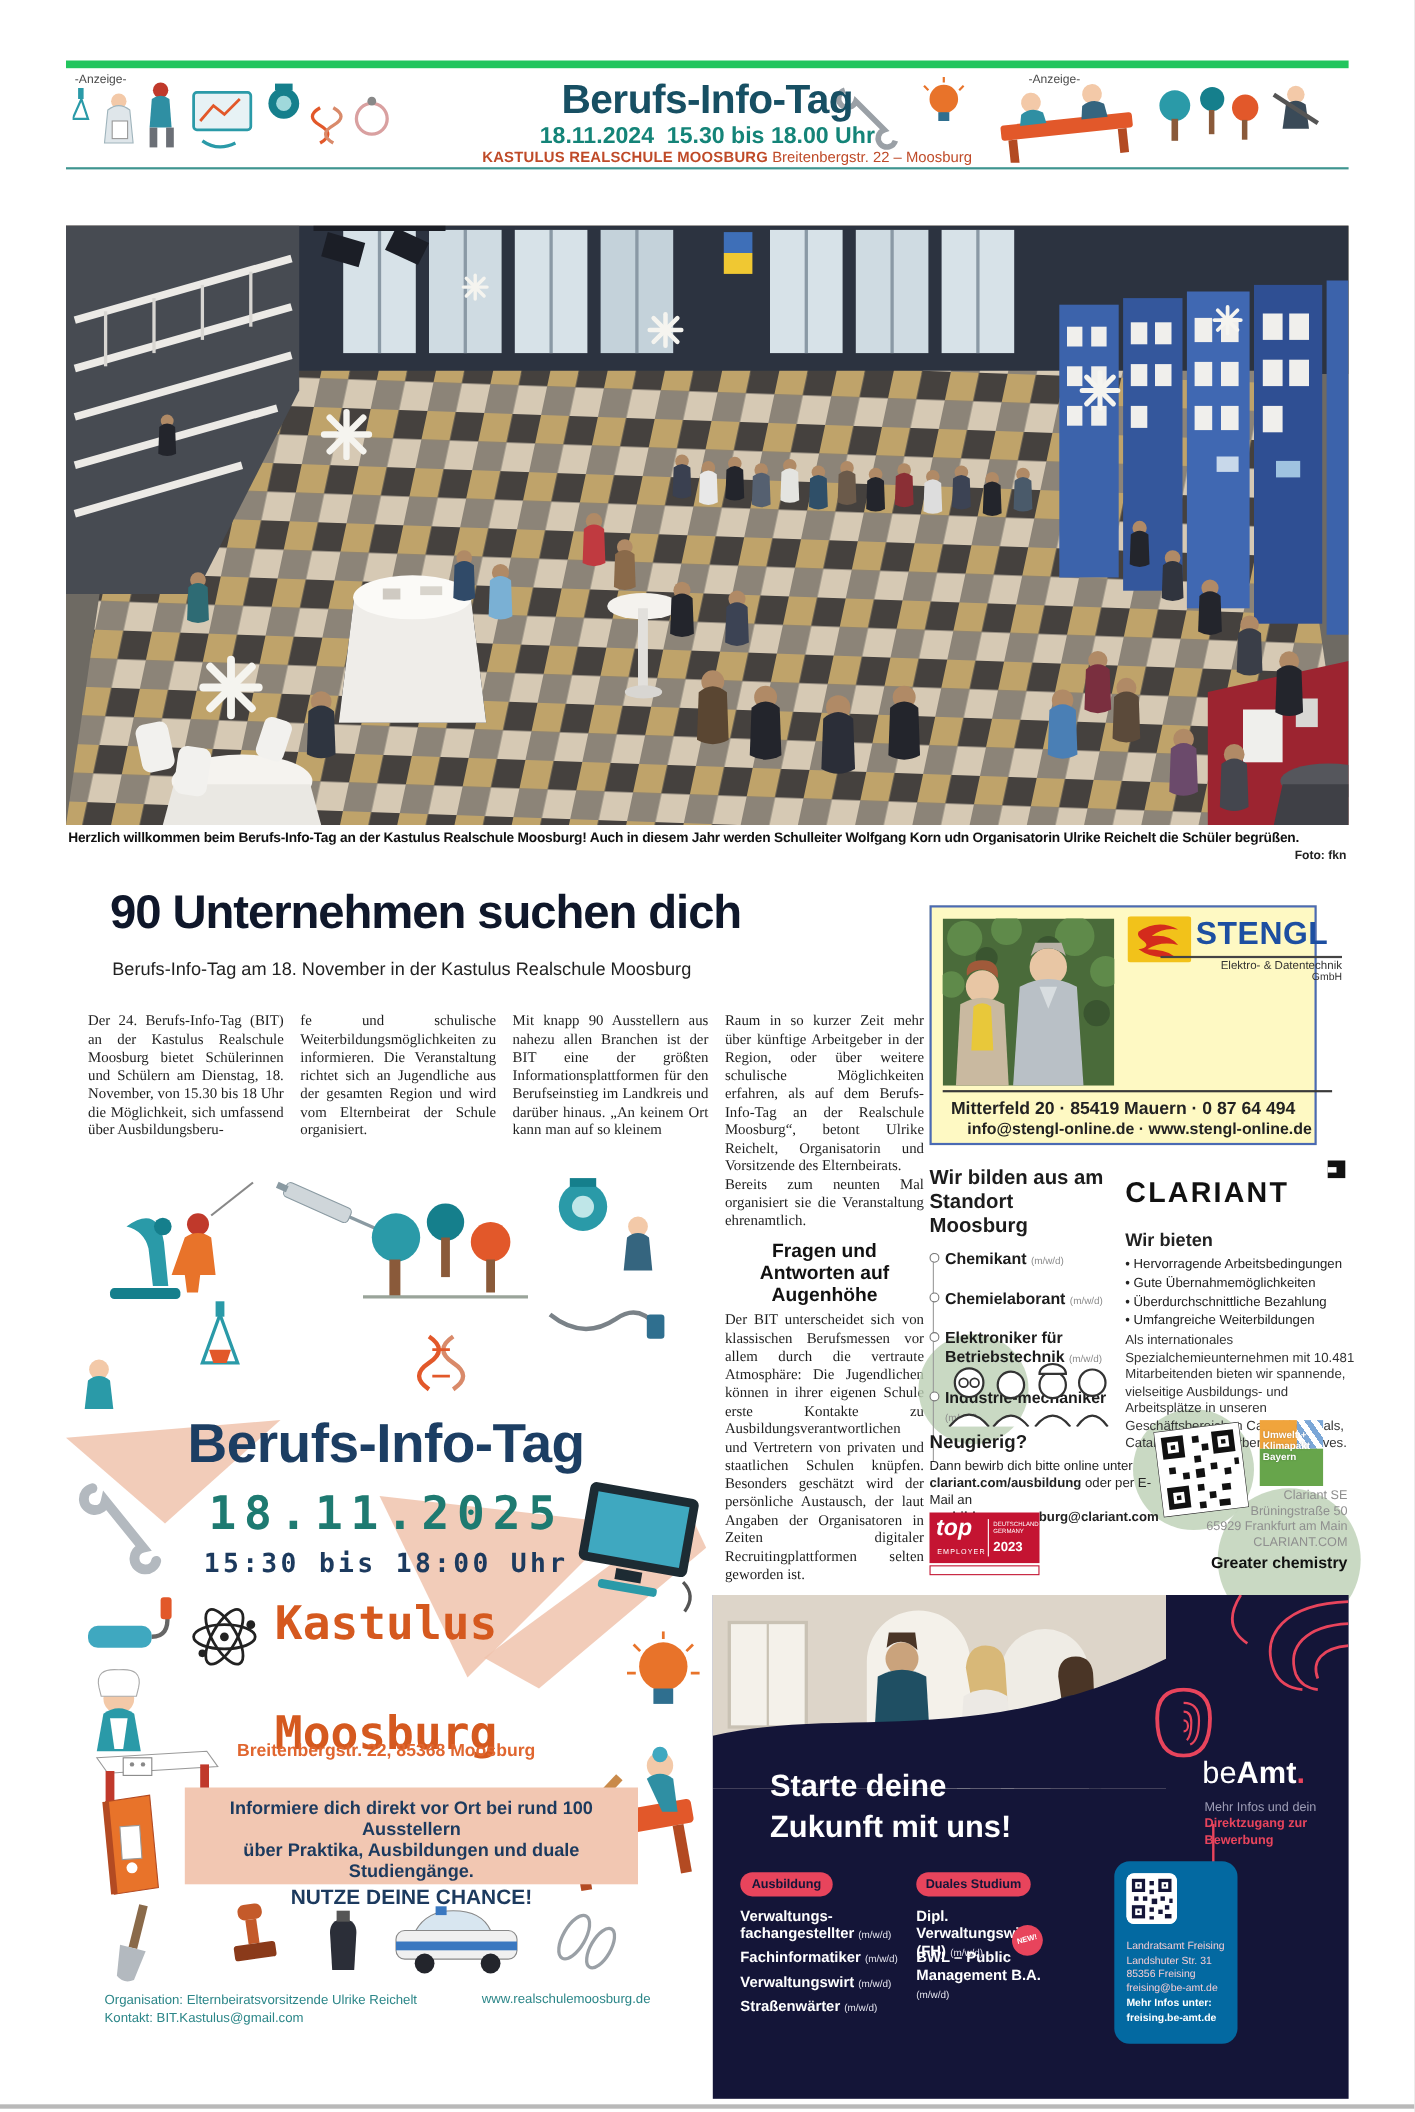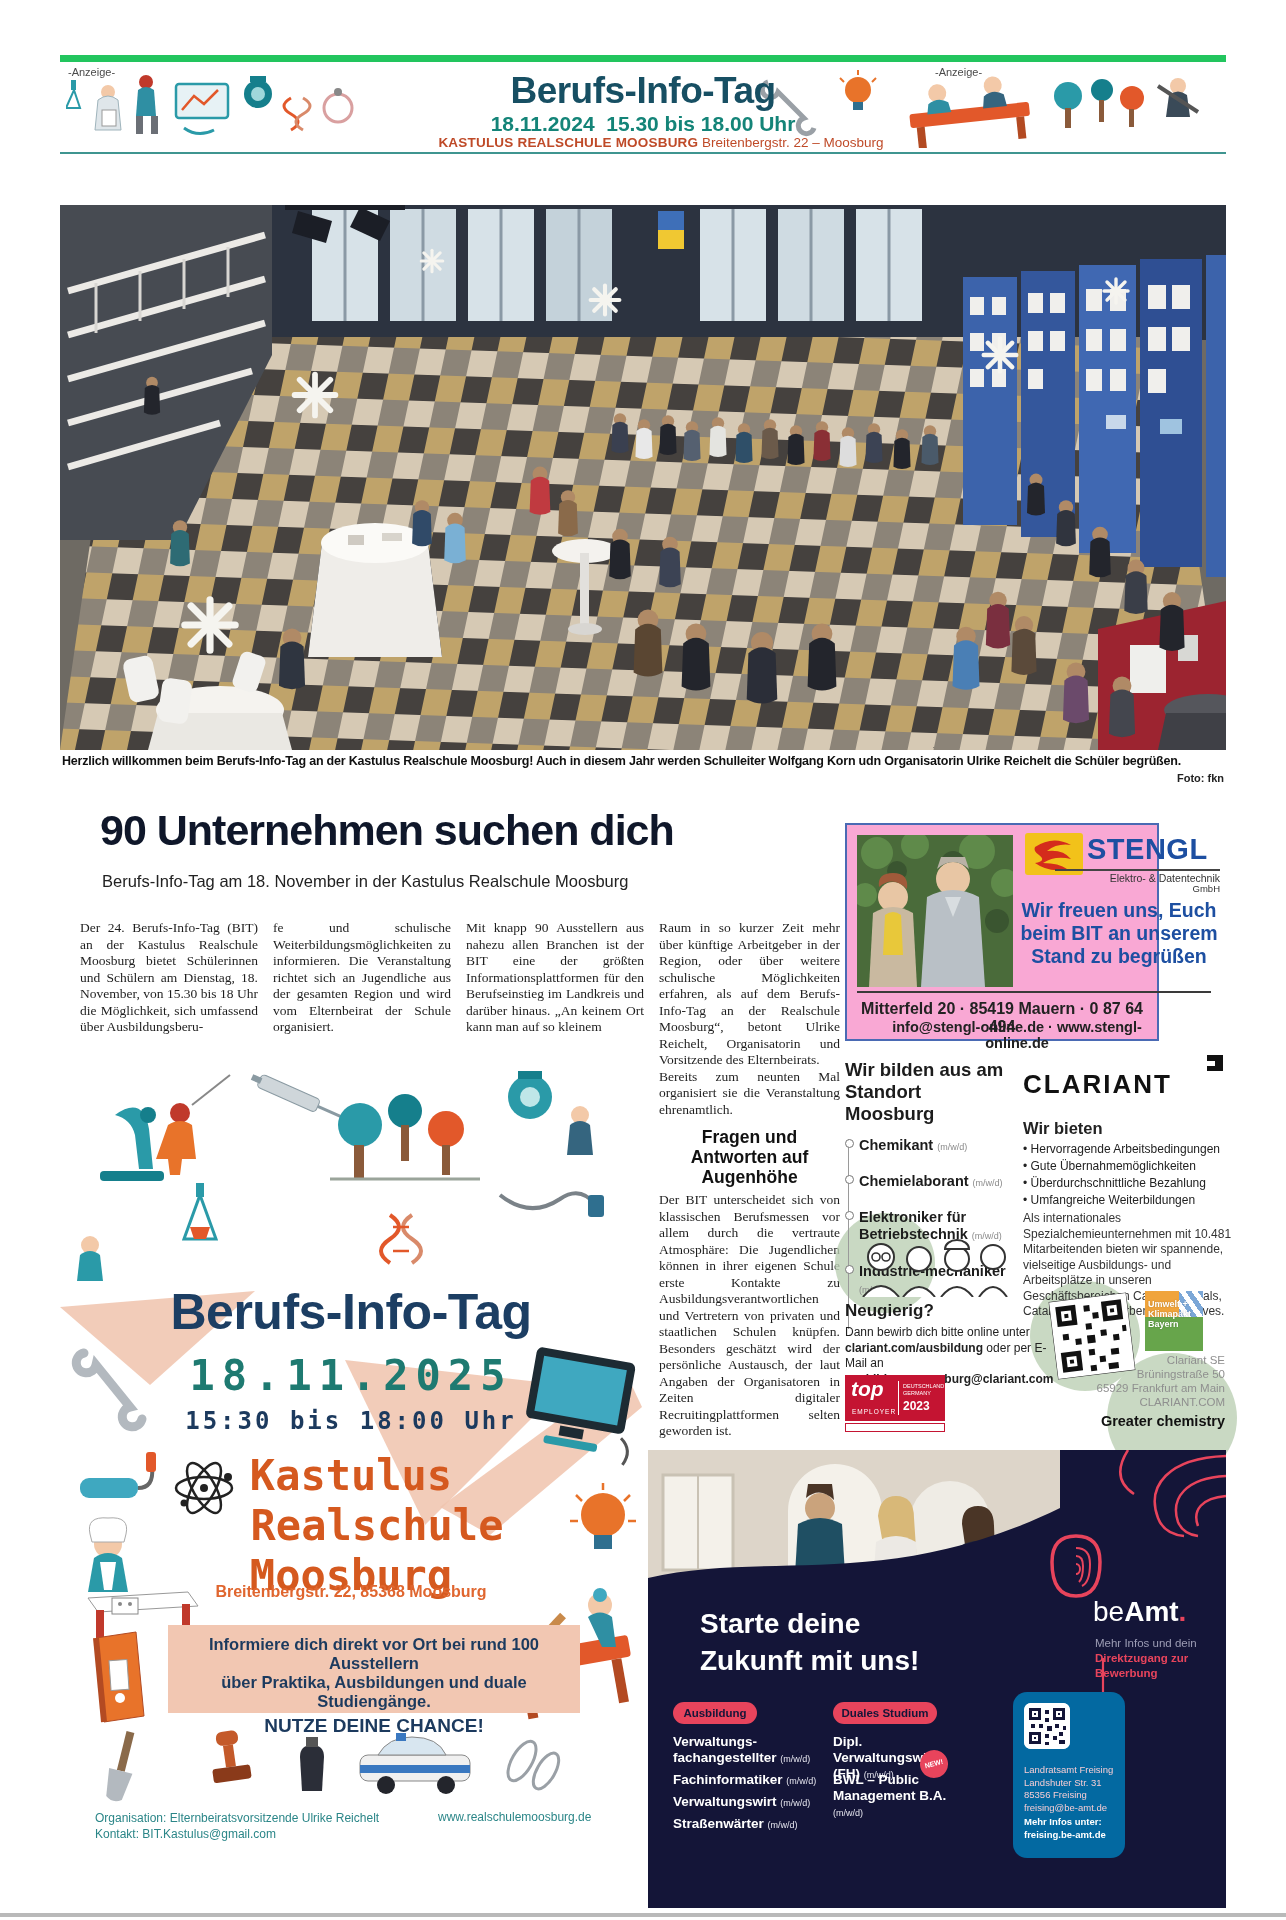--- a/index.html
+++ b/index.html
@@ -18,21 +18,21 @@
   .caption{left:62px;top:754px;width:1162px;font-size:12.5px;font-weight:bold;letter-spacing:-.2px;white-space:nowrap;overflow:hidden;color:#111;}
   .credit{left:60px;top:772px;width:1164px;text-align:right;font-size:11px;font-weight:bold;color:#222;}
   
   .headline{left:100px;top:806px;font-size:43px;font-weight:bold;letter-spacing:-1px;color:#0f172a;}
   .subheadline{left:102px;top:872px;font-size:16.5px;color:#222;}
   .bodycol{top:920px;width:178px;font-family:"Liberation Serif","DejaVu Serif",serif;font-size:13.5px;line-height:16.5px;text-align:justify;color:#1e1e1e;}
   .col4{left:659px;width:181px;}
   .col4 p{margin:0;}
   .colsubhead{font-family:"Liberation Sans",sans-serif;font-size:17.5px;line-height:20px;font-weight:bold;text-align:center;margin:9px 0 5px 0;color:#111;}
   
-  .stengl{left:845px;top:823px;width:314px;height:218px;border:2px solid #4a6ab4;background:#f9a8d4;box-sizing:border-box;}
+  .stengl{left:845px;top:823px;width:352px;height:218px;border:2px solid #4a6ab4;background:#fef9c3;box-sizing:border-box;}
   .stengl-msg{left:172px;top:74px;width:200px;text-align:center;font-size:19.5px;line-height:23px;font-weight:bold;color:#1d4fa1;}
   .stengl-div{left:10px;top:166px;width:354px;border-top:2px solid #3a3a3a;}
   .stengl-addr{left:0;top:175px;width:100%;text-align:center;font-size:16px;font-weight:bold;color:#222;}
   .stengl-cont{left:0;top:194px;width:100%;text-align:center;font-size:14.5px;font-weight:bold;color:#222;padding-left:15px;}
   .stengl-brand{left:240px;top:8px;font-size:29px;font-weight:bold;color:#1d4fa1;letter-spacing:.5px;}
   .stengl-sub{left:208px;top:44px;width:165px;text-align:right;font-size:10.5px;color:#333;border-top:2px solid #444;padding-top:1px;}
   .stengl-gmbh{left:208px;top:58px;width:165px;text-align:right;font-size:9.5px;color:#333;}
   
   .clariant{left:845px;top:1053px;width:381px;height:392px;background:#fff;font-family:"Liberation Sans",sans-serif;}
   .cl-head{left:0;top:6px;width:160px;font-size:18.5px;line-height:22px;font-weight:bold;color:#1c1c1c;}
@@ -368,21 +368,20 @@
       <path d="M16,78 q20,-12 40,0 l4,74 h-48 Z" fill="#c9b9a0"></path>
         <path d="M28,80 q8,-6 16,0 l2,40 h-20 Z" fill="#e8c83a"></path>
     </svg>
     <svg class="abs" style="left:178px;top:8px;" width="58" height="42" viewBox="0 0 58 42">
       <rect width="58" height="42" rx="3" fill="#f2c21a"></rect>
       <path d="M10,14 Q28,2 46,12 Q32,10 22,18 Q38,16 46,26 Q30,22 18,30 Q34,30 42,36 Q24,40 10,30 Q22,28 14,22 Q8,18 10,14 Z" fill="#d42b1c"></path>
     </svg>
     <div class="abs stengl-brand">STENGL</div>
     <div class="abs stengl-sub">Elektro- &amp; Datentechnik</div>
     <div class="abs stengl-gmbh">GmbH</div>
-    <div class="abs stengl-msg">Wir freuen uns, Euch beim BIT an unserem Stand zu begrüßen</div>
     <div class="abs stengl-div"></div>
     <div class="abs stengl-addr">Mitterfeld 20 · 85419 Mauern · 0 87 64 494</div>
     <div class="abs stengl-cont">info@stengl-online.de · www.stengl-online.de</div>
   </div>
 
   <div class="abs clariant">
     <div class="abs cl-circle" style="left:-10px;top:160px;width:100px;height:100px;"></div>
     <div class="abs cl-circle" style="left:185px;top:228px;width:110px;height:110px;"></div>
     <div class="abs cl-circle" style="left:262px;top:300px;width:130px;height:130px;"></div>
 
@@ -631,21 +630,20 @@
       <g fill="none" stroke="#9aa0a6" stroke-width="3">
           <ellipse cx="462" cy="34" rx="10" ry="22" transform="rotate(30 462 34)"></ellipse>
           <ellipse cx="486" cy="44" rx="9" ry="20" transform="rotate(30 486 44)"></ellipse>
         </g>
     </svg>
 
     <div class="abs poster-title">Berufs-Info-Tag</div>
     <div class="abs poster-date">18.11.2025</div>
     <div class="abs poster-time">15:30 bis 18:00 Uhr</div>
     <div class="abs poster-school" style="top:396px;">Kastulus</div>
-    <div class="abs poster-school" style="top:446px;padding-left:52px;box-sizing:border-box;">Realschule</div>
     <div class="abs poster-school" style="top:496px;">Moosburg</div>
     <div class="abs poster-addr">Breitenbergstr. 22, 85368 Moosburg</div>
     <div class="abs poster-box">
       <div class="l1">Informiere dich direkt vor Ort bei rund 100 Ausstellern</div>
       <div class="l2">über Praktika, Ausbildungen und duale Studiengänge.</div>
       <div class="cta">NUTZE DEINE CHANCE!</div>
     </div>
     <div class="abs poster-org">
       <div>Organisation: Elternbeiratsvorsitzende Ulrike Reichelt</div>
         <div>Kontakt: BIT.Kastulus@gmail.com</div>

